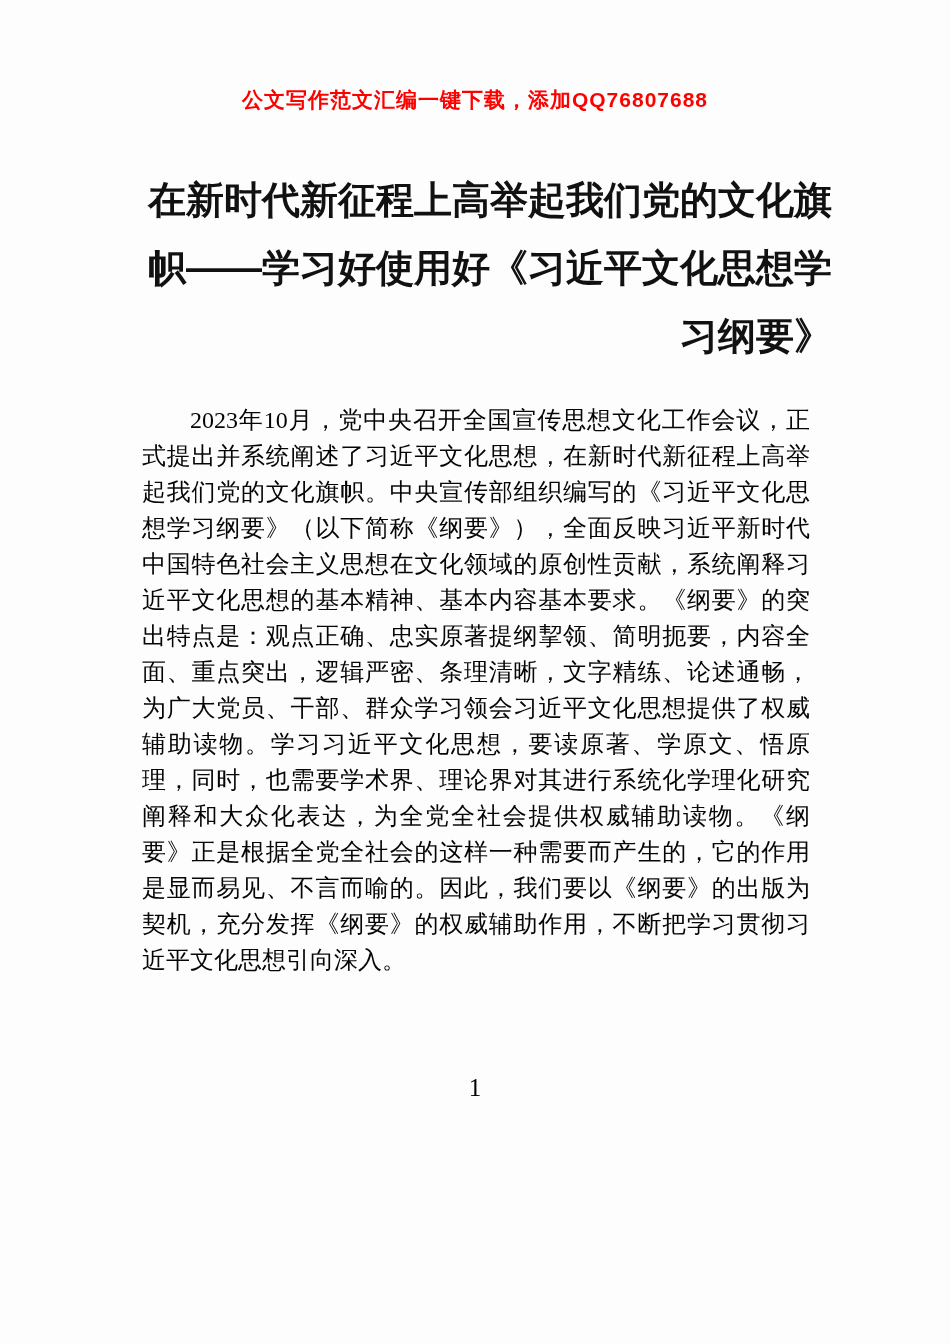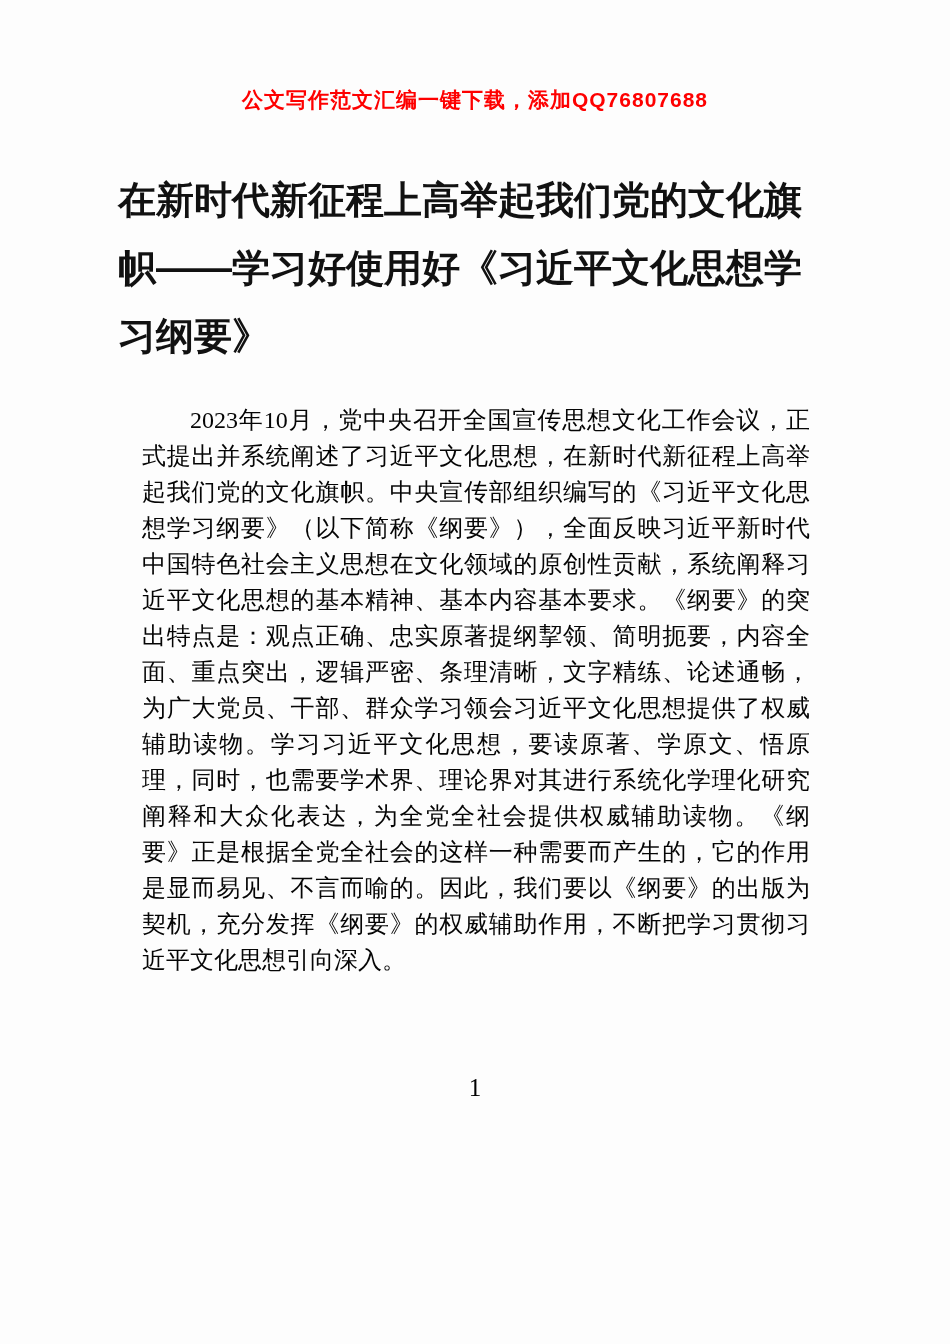--- a/index.html
+++ b/index.html
@@ -20,21 +20,21 @@
       padding-top: 86px;
       text-align: center;
       font-size: 21px;
       font-weight: bold;
       color: #fe0000;
       letter-spacing: 1px;
       font-family: "Liberation Sans", "DejaVu Sans", sans-serif;
     }
     .doc-title {
       margin: 52px 118px 0 118px;
-      text-align: left;
+      text-align: right;
       font-size: 38px;
       font-weight: bold;
       line-height: 68px;
       color: #111;
       font-family: "Liberation Sans", "DejaVu Sans", sans-serif;
     }
     .doc-body {
       margin: 32px 140px 0 142px;
       font-size: 24px;
       line-height: 36px;

